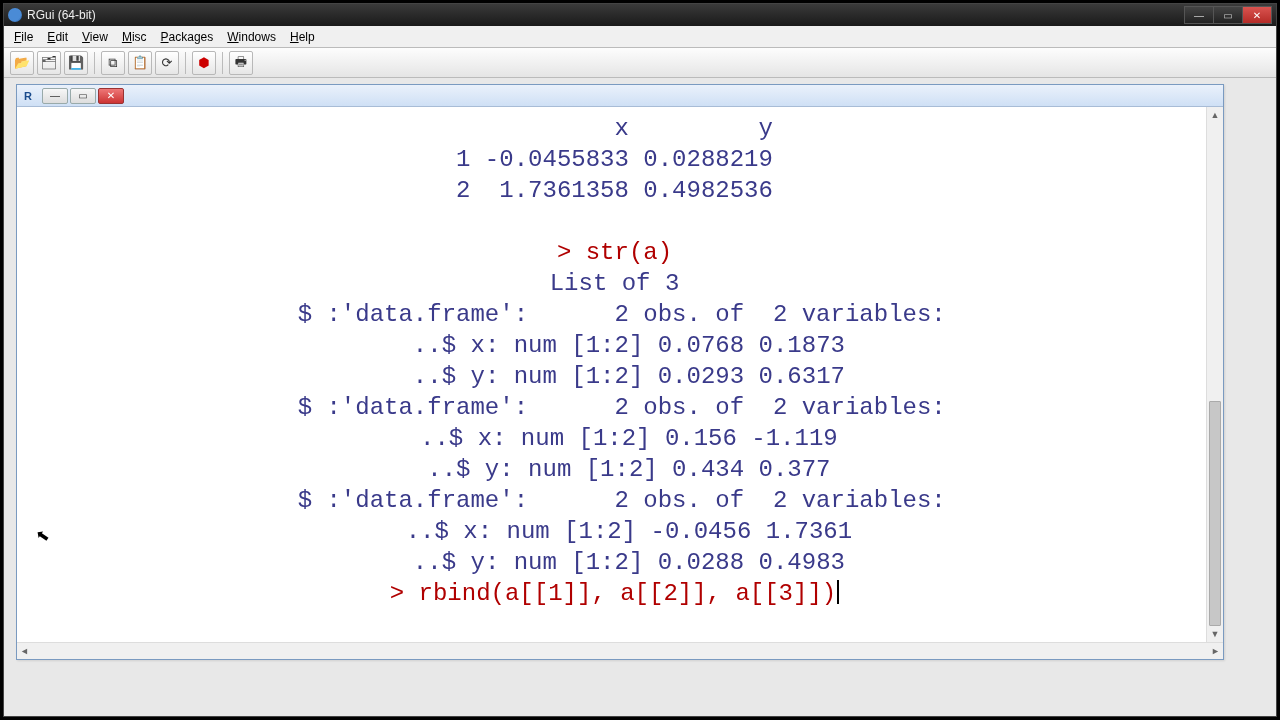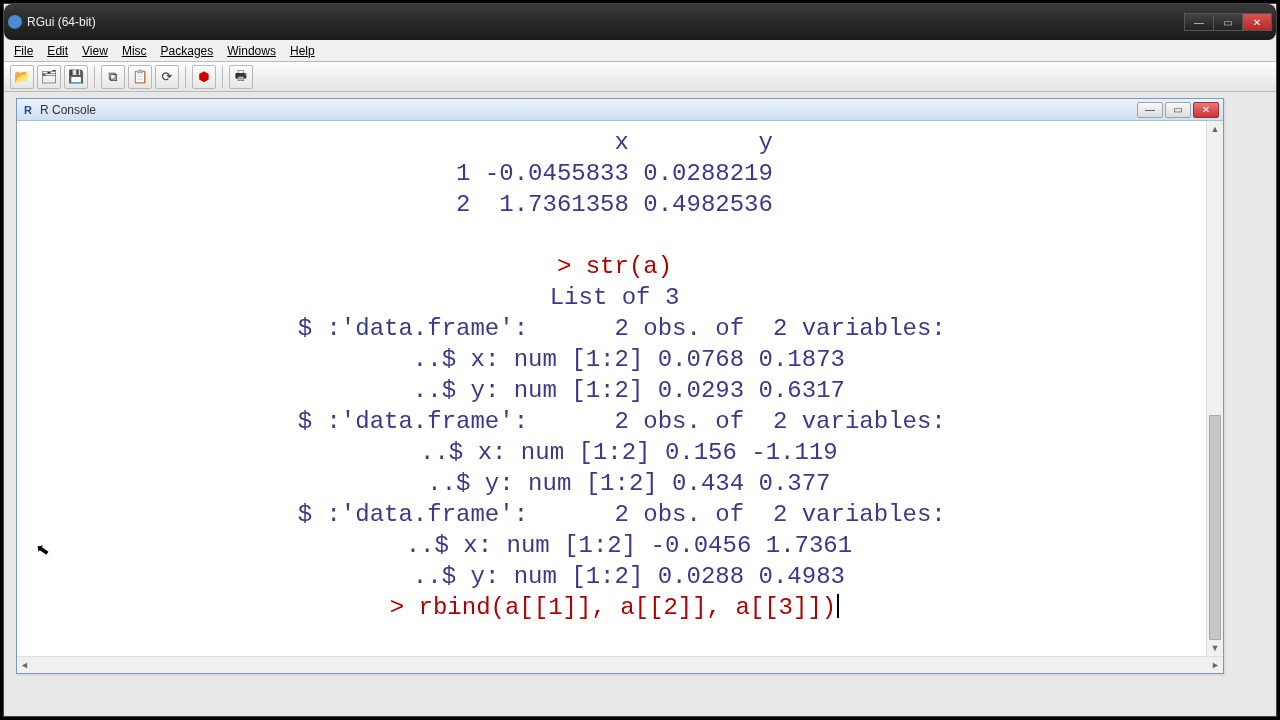--- a/index.html
+++ b/index.html
@@ -14,28 +14,27 @@
   .app-window {
     position: absolute;
     left: 3px; top: 3px;
     width: 1274px; height: 714px;
     background: #e8e8e8;
     border: 1px solid #444;
     display: flex;
     flex-direction: column;
   }
   .titlebar {
-    height: 36px;
+    height: 22px;
     background: linear-gradient(to bottom, #3a3a3a 0%, #1a1a1a 100%);
     color: #eee;
     display: flex;
     align-items: center;
     padding: 0 4px;
     font-size: 12px;
-    border-radius: 8px;
   }
   .titlebar .app-icon {
     width: 14px; height: 14px;
     margin-right: 5px;
     background: radial-gradient(circle at 40% 40%, #4a8bd6 60%, #1a4b8c 100%);
     border-radius: 50%;
   }
   .titlebar .title-text { flex: 1; }
   .win-controls { display: flex; gap: 0; }
   .win-btn {
@@ -54,21 +53,20 @@
     border-bottom: 1px solid #bbb;
     display: flex;
     align-items: center;
     padding: 0 4px;
     gap: 2px;
     font-size: 12px;
   }
   .menu-item {
     padding: 2px 6px;
     cursor: default;
-    text-decoration: underline;
   }
   .menu-item .ul { text-decoration: underline; }
   .toolbar {
     height: 30px;
     background: linear-gradient(to bottom,#fdfdfd,#e5e5e5);
     border-bottom: 1px solid #bbb;
     display: flex;
     align-items: center;
     padding: 0 6px;
     gap: 3px;
@@ -226,21 +224,20 @@
     <div class="tool-btn" style="color:#c00;">⬢</div>
     <div class="tool-sep"></div>
     <div class="tool-btn">🖶</div>
   </div>
 
   <div class="mdi-area">
 
     <div class="console-window">
       <div class="console-titlebar">
         <span class="r-icon">R</span>
-        <span class="title-text">R Console</span>
         <div class="mdi-btn">—</div>
         <div class="mdi-btn">▭</div>
         <div class="mdi-btn close">✕</div>
       </div>
       <div class="console-body">
         <div class="console-text"><span>           x         y</span>
 <span>1 -0.0455833 0.0288219</span>
 <span>2  1.7361358 0.4982536</span>
 <span></span>
 <span class="prompt">&gt; str(a)</span>

